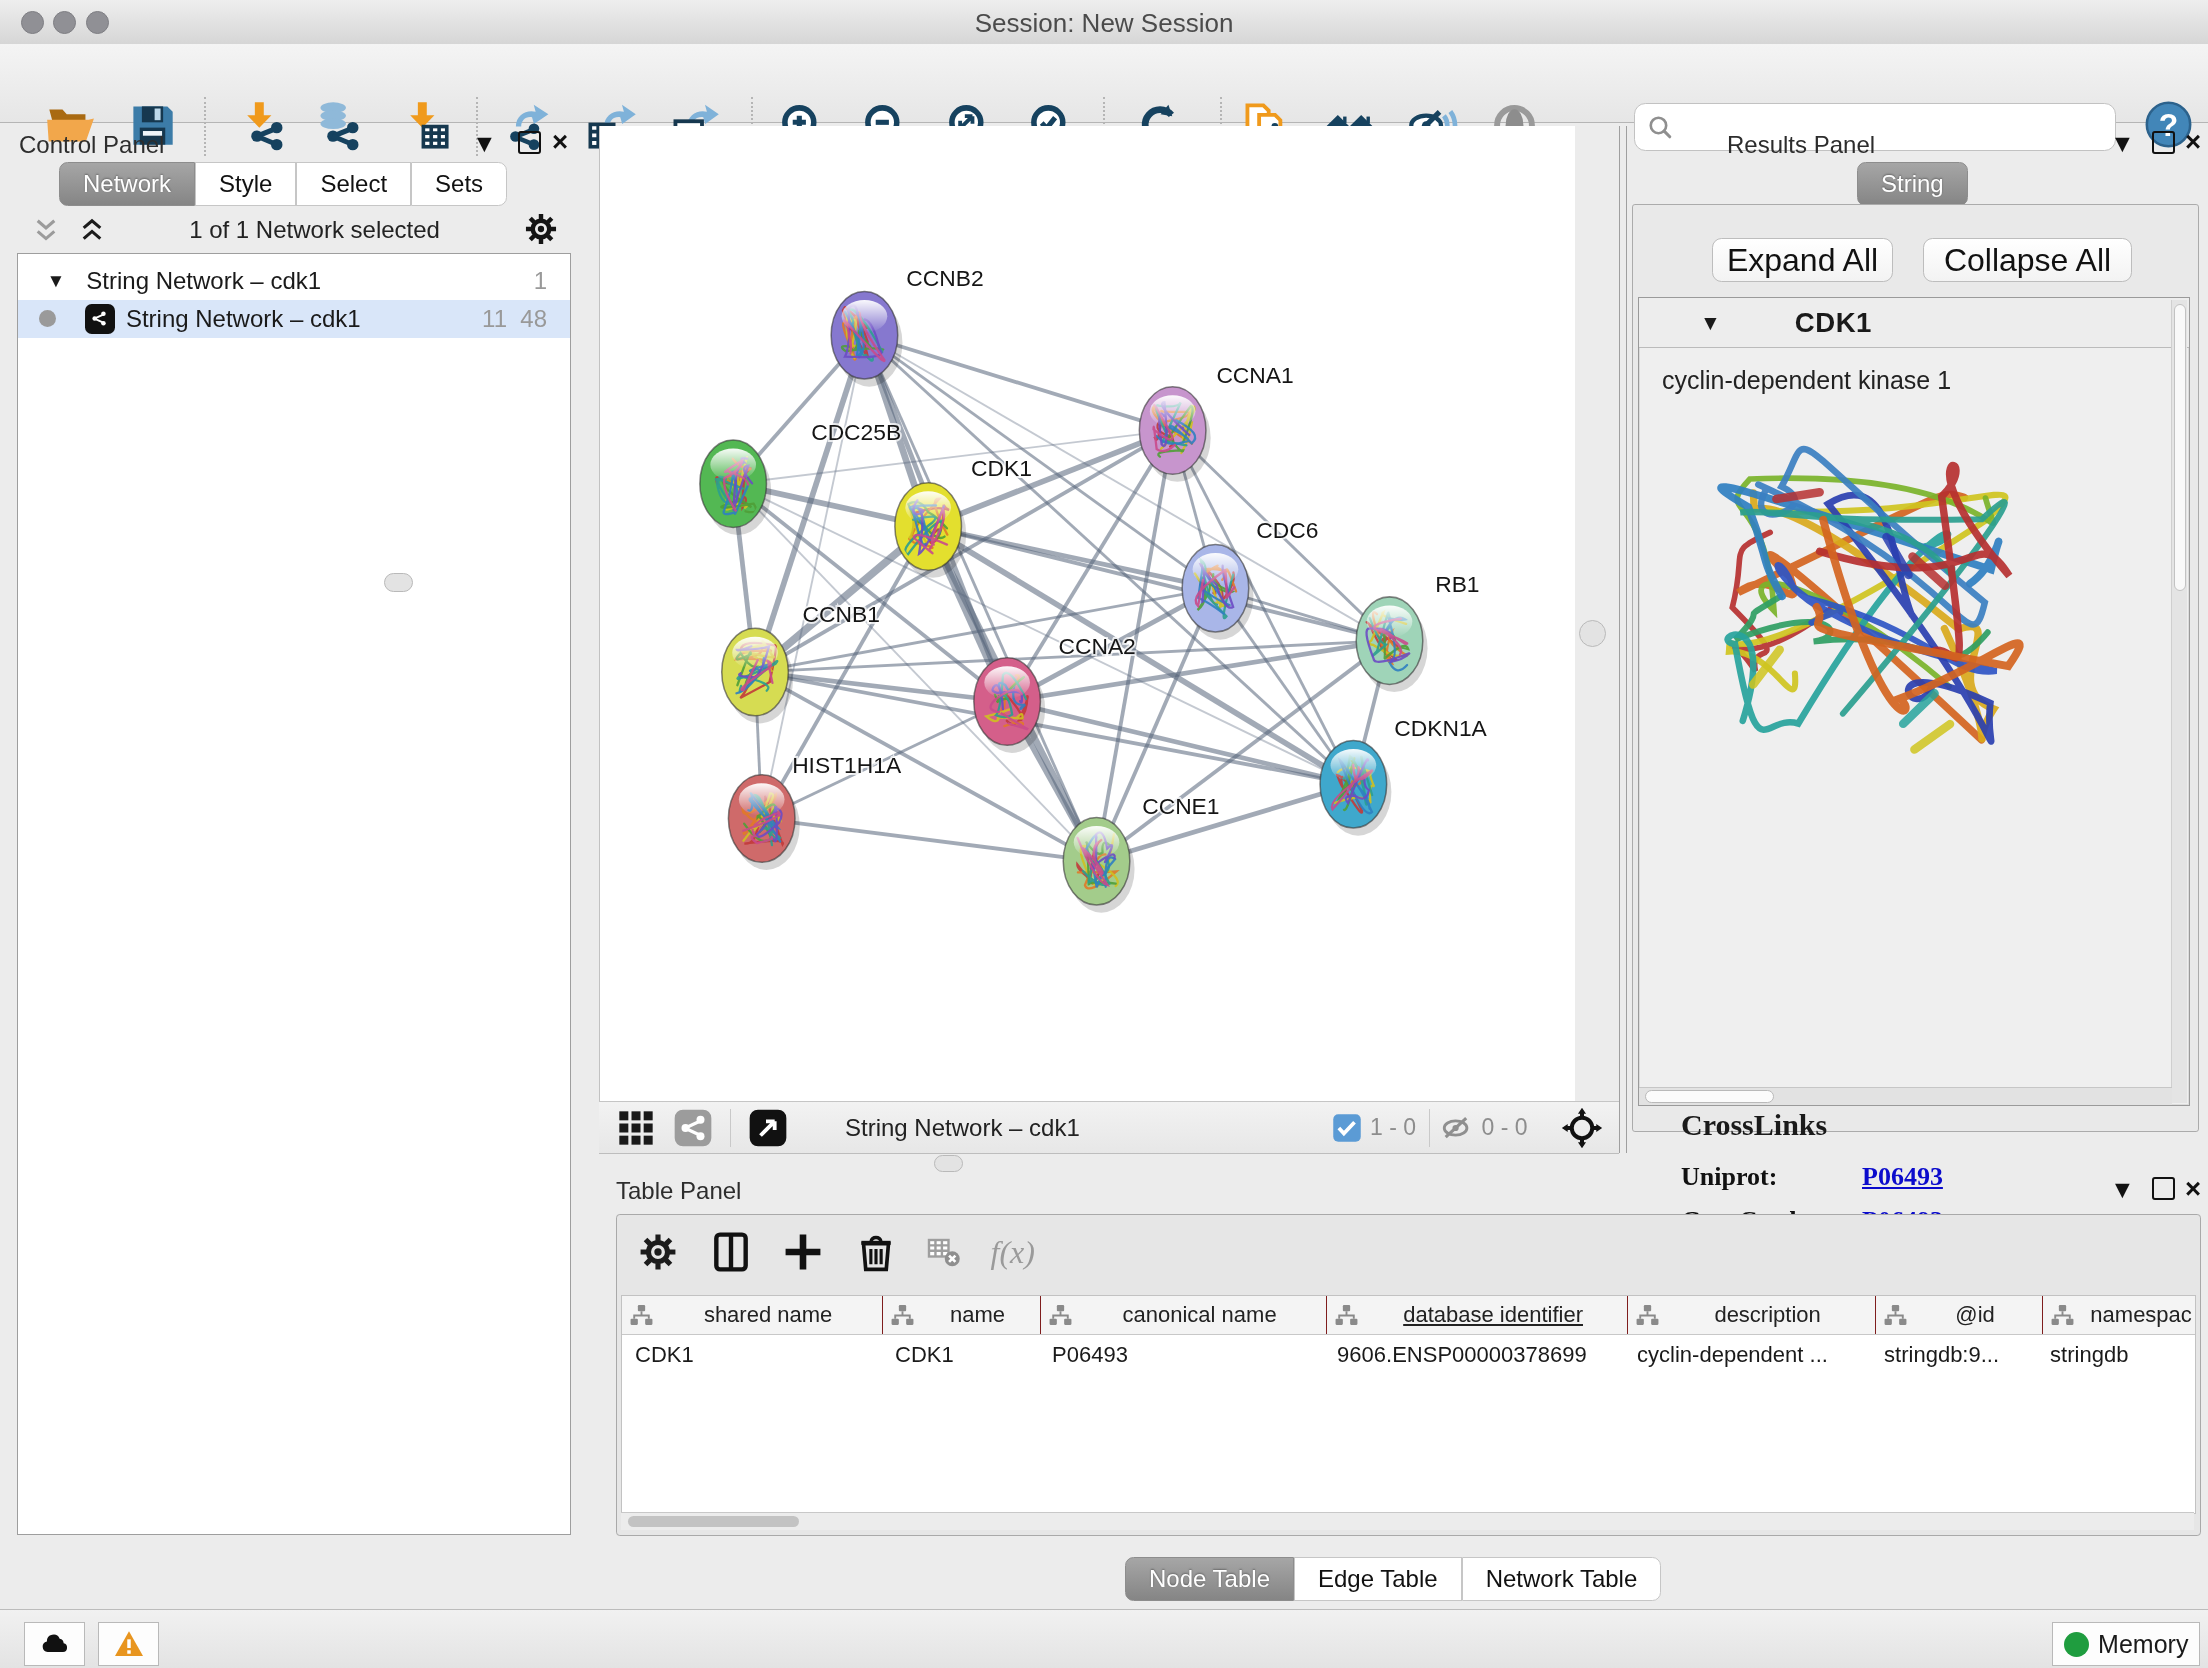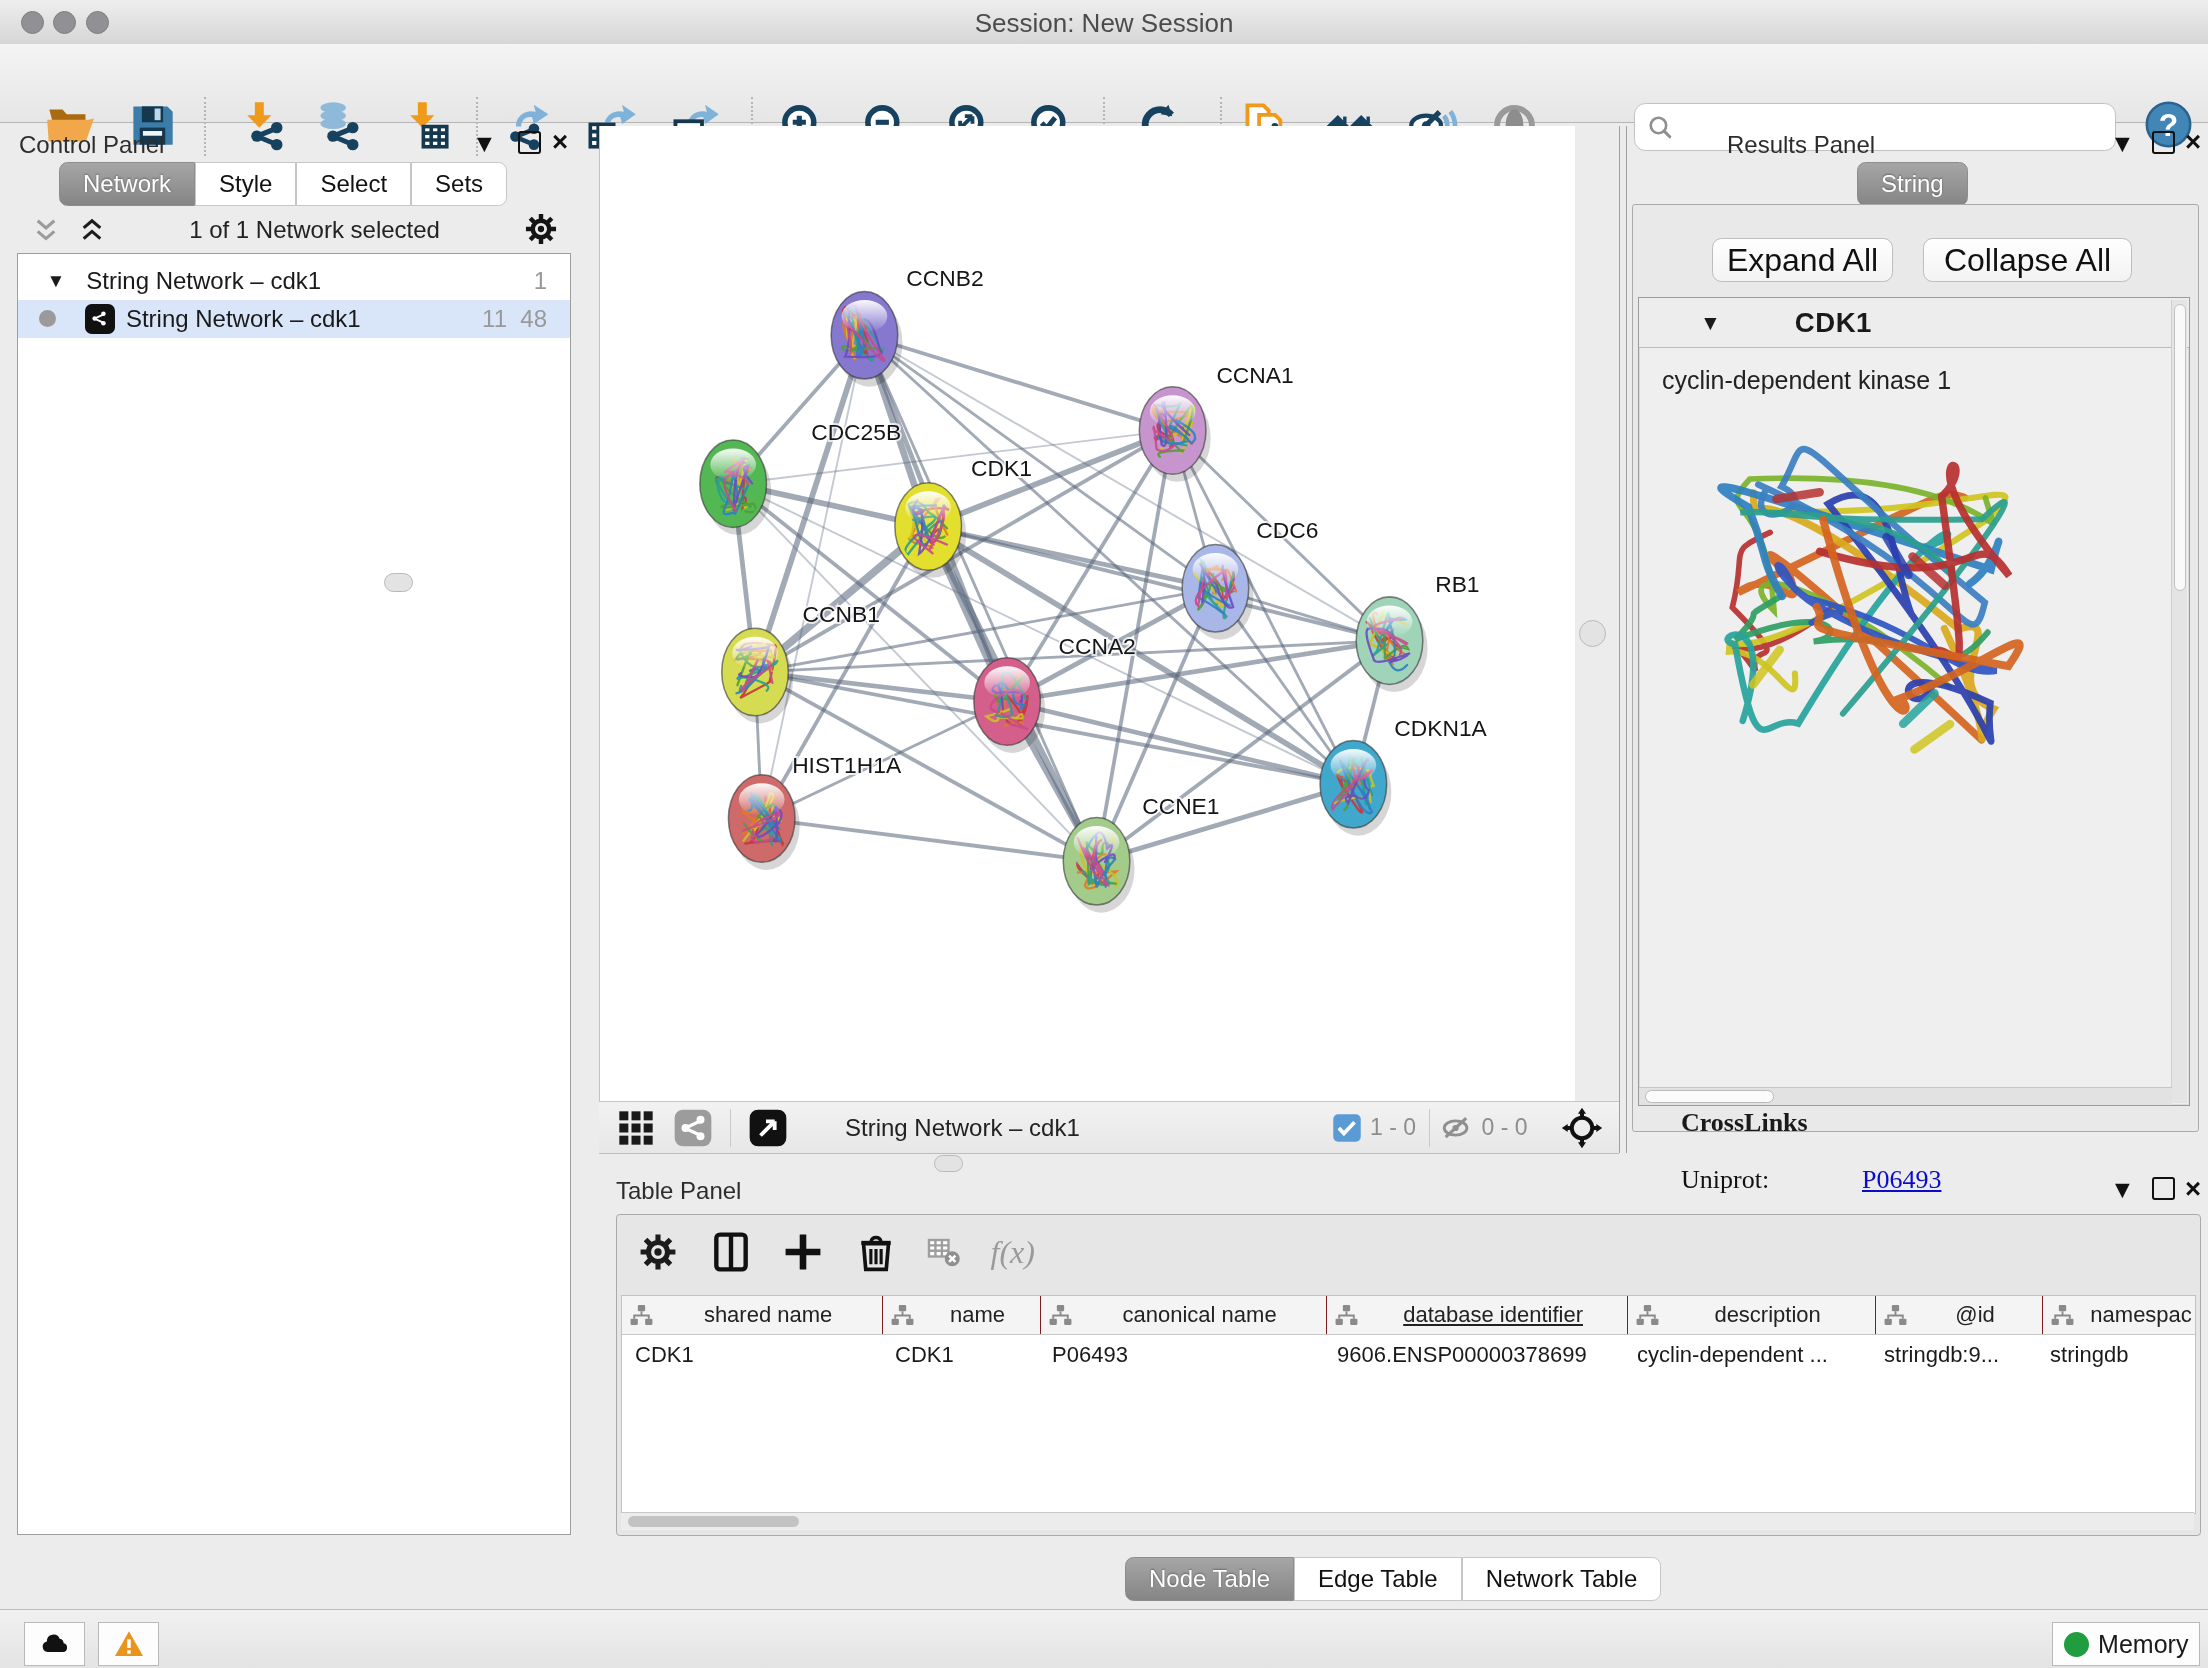--- a/index.html
+++ b/index.html
@@ -71,22 +71,22 @@
     border:1px solid #bdbdbd;border-radius:9.5px;font-size:32px;display:flex;
     align-items:center;justify-content:center;color:#111;}
   .rpinner{position:absolute;left:1638px;top:297px;width:550px;height:807px;background:#efefef;
     border:1px solid #9a9a9a;box-shadow:inset 0 0 0 1px #dcdcdc;}
   .cdkhdr{position:absolute;left:0;top:0;width:100%;height:49px;border-bottom:1px solid #bbb;
     display:flex;align-items:center;background:#ededed;}
   .cdkhdr .caret{margin-left:61px;font-size:21px;}
   .cdkname{font-size:27.6px;font-weight:bold;margin-left:74px;letter-spacing:0.5px;}
   .cdkdesc{position:absolute;left:23px;top:68px;font-size:25px;color:#222;}
   .xlinks{position:absolute;left:42px;top:810px;font-family:"Liberation Serif",serif;}
-  .xl-head{font-size:26px;font-weight:bold;margin-bottom:13.3px;}
-  .xlrow{display:flex;font-size:26px;height:44px;align-items:flex-end;}
+  .xl-head{font-size:30px;font-weight:bold;margin-bottom:13.3px;}
+  .xlrow{display:flex;font-size:26px;height:44px;align-items:center;font-weight:bold;}
   .xlrow .xlab{width:181px;color:#111;}
   .xlrow a{color:#0b0bcc;text-decoration:underline;}
   .hscroll{position:absolute;background:#e2e2e2;border-top:1px solid #c6c6c6;}
   .hthumb{position:absolute;background:#fbfbfb;border:1px solid #b9b9b9;border-radius:6.7px;}
   .vtrack{position:absolute;background:#e4e4e4;border-left:1px solid #cfcfcf;}
   .vthumb{position:absolute;background:#f9f9f9;border:1px solid #c2c2c2;border-radius:6.7px;}
   
   .tpbox{position:absolute;left:616px;top:1214px;width:1583px;height:320px;background:#e6e6e6;
     border:1px solid #a9a9a9;border-radius:3.8px;}
   .tptools{position:absolute;left:19px;top:15px;display:flex;align-items:center;gap:28.5px;}

